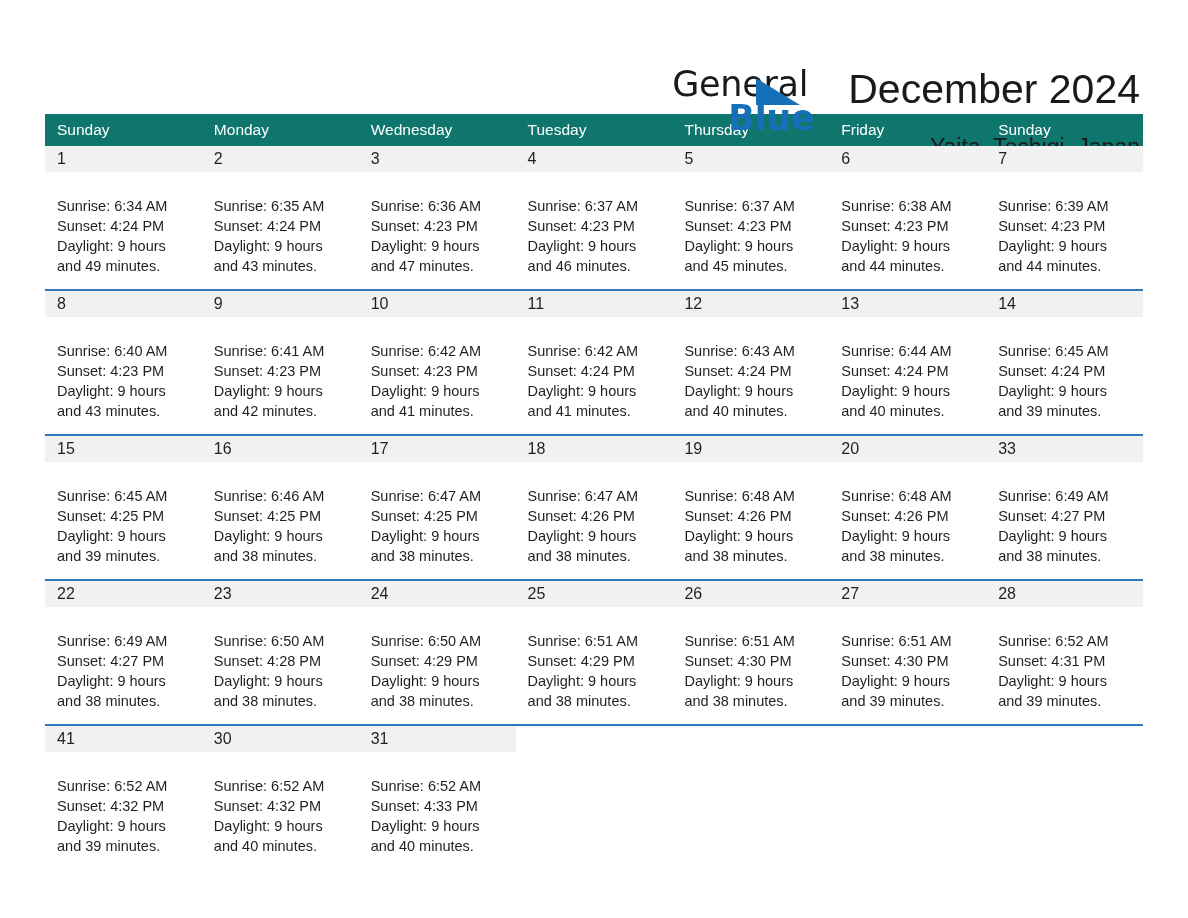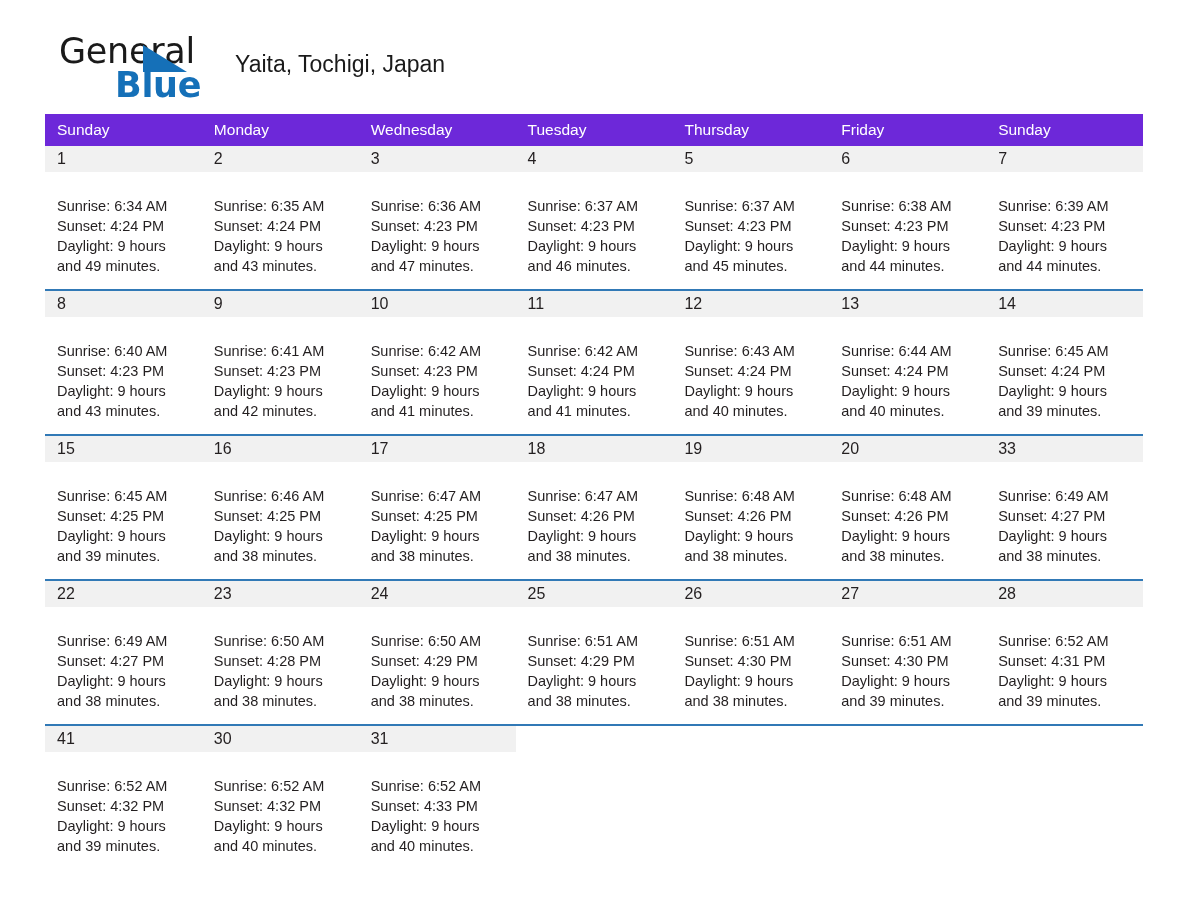--- a/index.html
+++ b/index.html
@@ -16,22 +16,22 @@
   .page {
     position: relative;
     width: 1188px; height: 918px;
     padding: 0 45px;
   }
 
   
   .topbar {
     display: flex;
     align-items: flex-start;
-    justify-content: flex-start;
-    padding-top: 31px;
+    justify-content: flex-end;
+    padding-top: 64px;
     height: 112px;
   }
   .logo {
     position: relative;
     width: 190px; height: 72px;
     user-select: none;
   }
   .logo-general {
     position: absolute;
     left: 14px; top: 0px;
@@ -79,21 +79,21 @@
   }
 
   
   .calendar {
     width: 1098px;
     margin-top: 2px;
   }
   .weekhead {
     display: grid;
     grid-template-columns: repeat(7, 1fr);
-    background: #6d28d9;
+    background: #0f766e;
     height: 32px;
   }
   .weekhead .dow {
     color: #ffffff;
     font-size: 15.5px;
     line-height: 32px;
     padding-left: 12px;
     white-space: nowrap;
   }
 
@@ -139,20 +139,21 @@
 
   <div class="topbar">
 
     <div class="logo">
       <span class="logo-general">General</span>
       <span class="logo-tri"></span>
       <span class="logo-blue">Blue</span>
     </div>
 
     <div class="titles">
+      <div class="cal-title">December 2024</div>
       <div class="cal-sub">Yaita, Tochigi, Japan</div>
     </div>
 
   </div>
 
   <div class="calendar">
 
     <div class="weekhead">
       <div class="dow">Sunday</div>
       <div class="dow">Monday</div>

